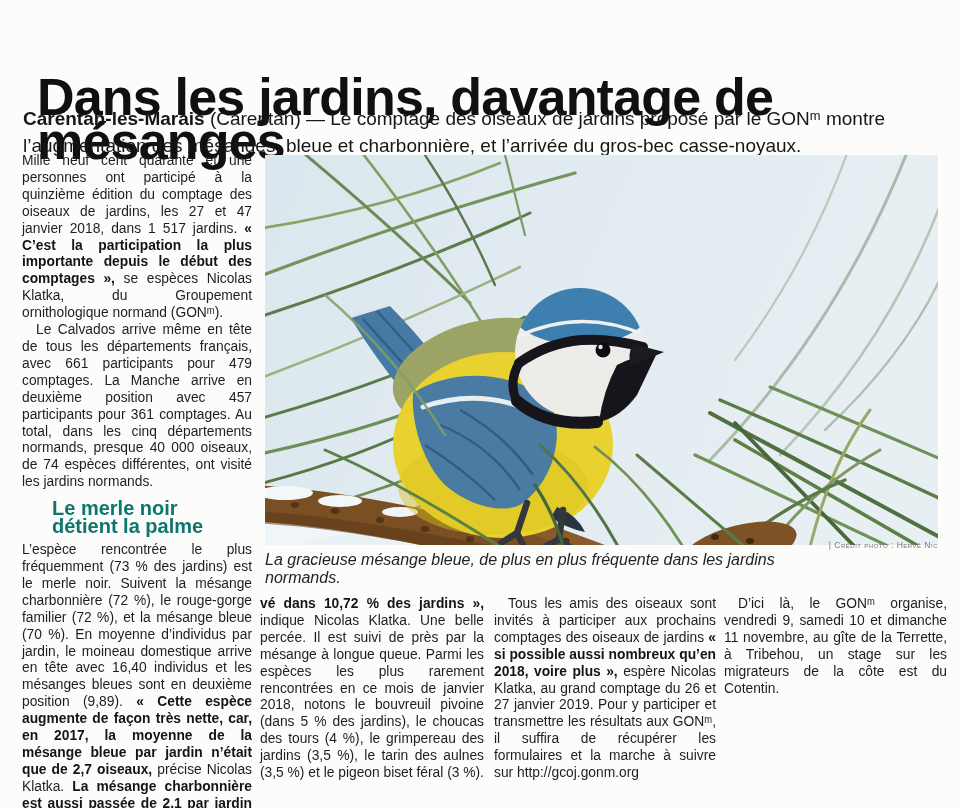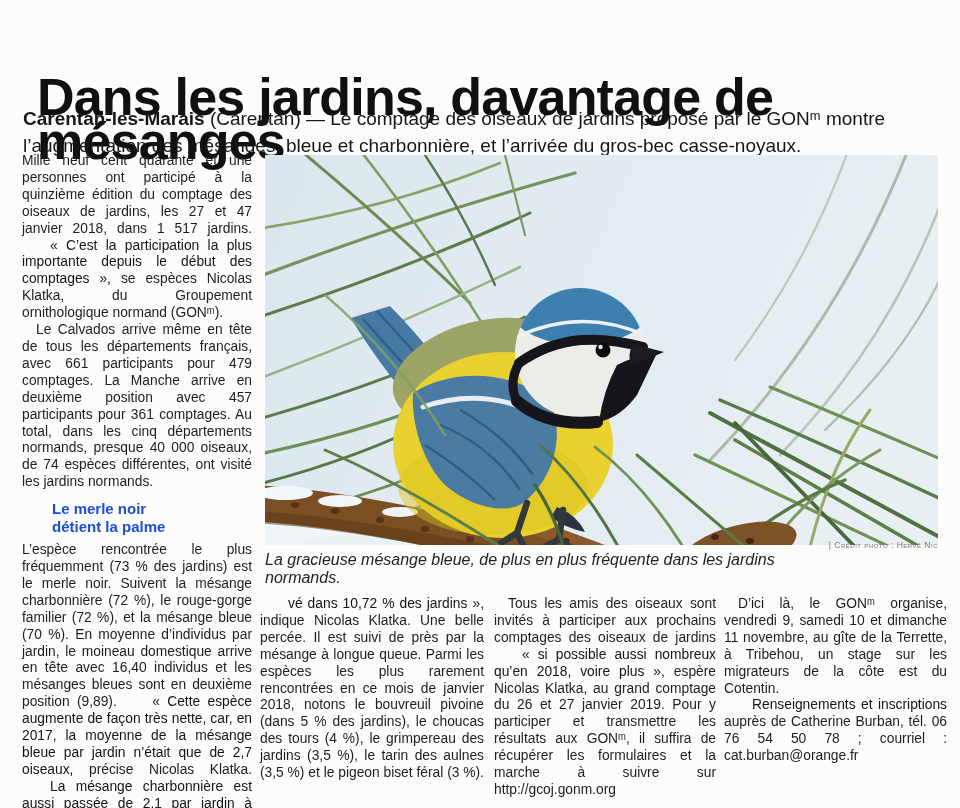--- a/index.html
+++ b/index.html
@@ -17,25 +17,25 @@
     position:absolute;left:23px;top:94px;width:916px;
     font-size:19px;line-height:26.5px;color:#17171a;margin-top:12px;
   }
   .lede .loc{font-weight:700;}
   .col{
     position:absolute;font-size:13.8px;line-height:16.9px;
     text-align:justify;color:#1e1e22;
   }
   .col p{margin:0;}
   .col p.indent{text-indent:14px;}
-  .col .b{font-weight:400;color:#141417;margin-left:28px;}
+  .col .b{font-weight:700;color:#141417;}
   .subhead{
-    font-weight:700;font-size:15px;line-height:17.5px;
+    font-weight:700;font-size:20px;line-height:17.5px;
     padding-left:30px;margin:9px 0 7px 0;white-space:pre-line;text-align:left;
-    color:#1d4ed8;
+    color:#0f766e;
   }
   .gap-top{margin-top:17px;}
   .photo-figure{position:absolute;left:265px;top:155px;width:673px;height:390px;}
   .photo-figure svg{display:block;width:673px;height:390px;}
   .caption{
     position:absolute;left:265px;top:551px;width:540px;
     font-size:16px;font-style:italic;color:#232327;
   }
   .credit{
     position:absolute;left:680px;top:540px;width:258px;text-align:right;
@@ -192,16 +192,15 @@
   <div class="col" style="left:260px;top:596px;width:224px;">
     <p><span class="b">vé dans 10,72 % des jardins », </span><span>indique Nicolas Klatka. Une belle percée. Il est suivi de près par la mésange à longue queue. Parmi les espèces les plus rarement rencontrées en ce mois de janvier 2018, notons le bouvreuil pivoine (dans 5 % des jardins), le choucas des tours (4 %), le grimpereau des jardins (3,5 %), le tarin des aulnes (3,5 %) et le pigeon biset féral (3 %).</span></p>
   </div>
 
   <div class="col" style="left:494px;top:596px;width:222px;">
     <p class="indent"><span>Tous les amis des oiseaux sont invités à participer aux prochains comptages des oiseaux de jardins </span><span class="b">« si possible aussi nombreux qu’en 2018, voire plus », </span><span>espère Nicolas Klatka, au grand comptage du 26 et 27 janvier 2019. Pour y participer et transmettre les résultats aux GONᵐ, il suffira de récupérer les formulaires et la marche à suivre sur http://gcoj.gonm.org</span></p>
   </div>
 
   <div class="col" style="left:724px;top:596px;width:223px;">
     <p class="indent"><span>D’ici là, le GONᵐ organise, vendredi 9, samedi 10 et dimanche 11 novembre, au gîte de la Terrette, à Tribehou, un stage sur les migrateurs de la côte est du Cotentin.</span></p>
-    <p class="gap-top"><span class="b">Renseignements et inscriptions </span><span>auprès de Catherine Burban, tél. 06 76 54 50 78 ; courriel : cat.burban@orange.fr</span></p>
   </div>
 
 </div>
 
 </body></html>

